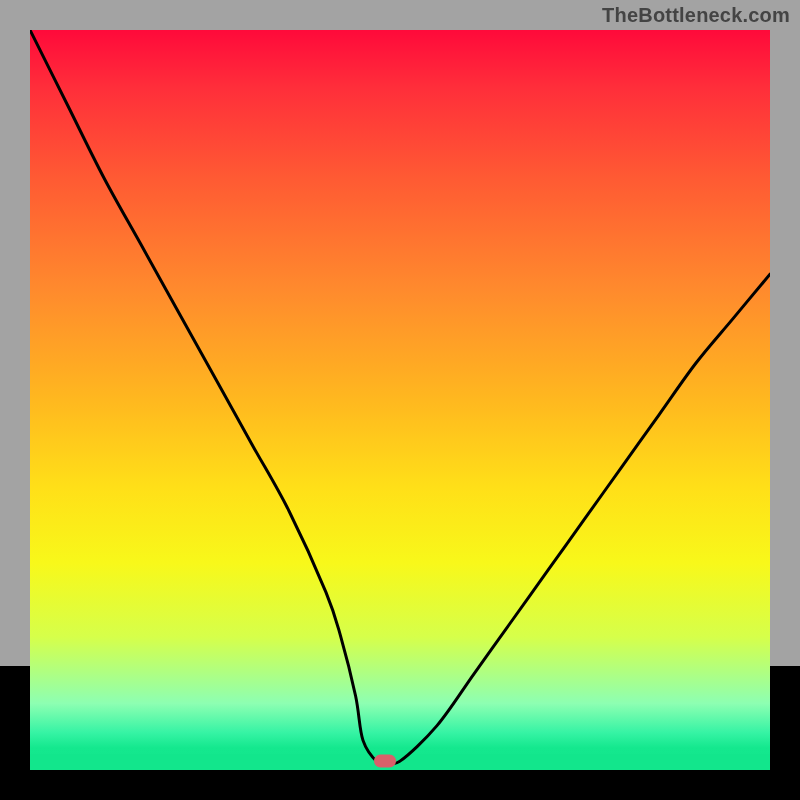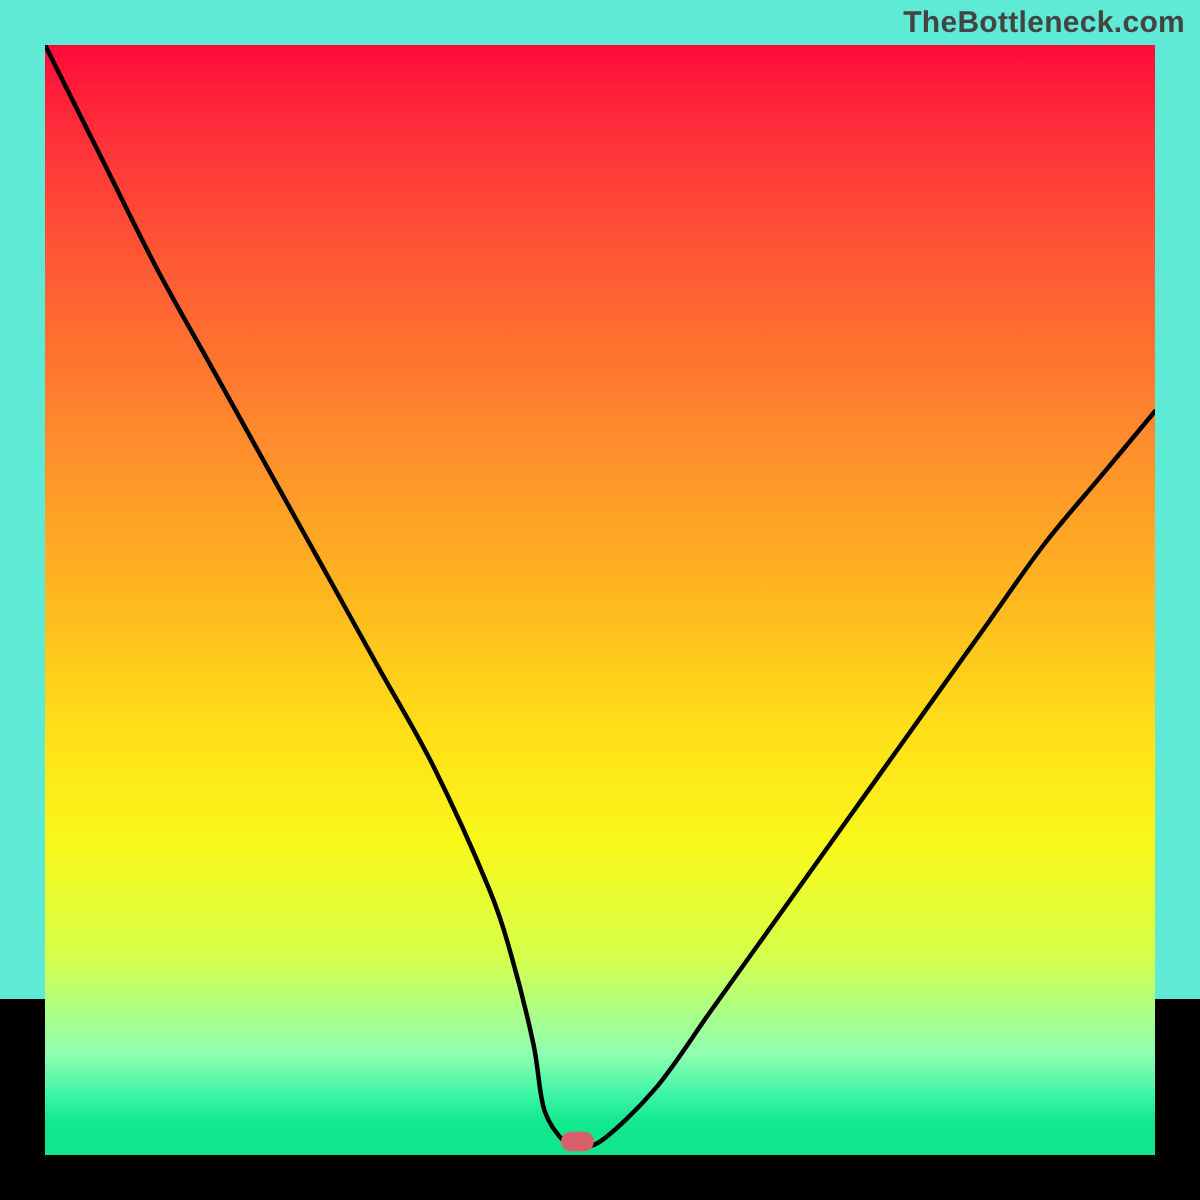--- a/index.html
+++ b/index.html
@@ -8,21 +8,21 @@
     width: 800px;
     height: 800px;
     background: #000;
     overflow: hidden;
     font-family: Arial, Helvetica, sans-serif;
   }
   .frame {
     position: relative;
     width: 800px;
     height: 666px;
-    background: #5eead4;
+    background: #a3a3a3;
   }
   .watermark {
     position: absolute;
     top: 4px;
     right: 10px;
     color: #444;
     font-size: 20px;
     font-weight: 600;
     letter-spacing: 0.2px;
     user-select: none;

